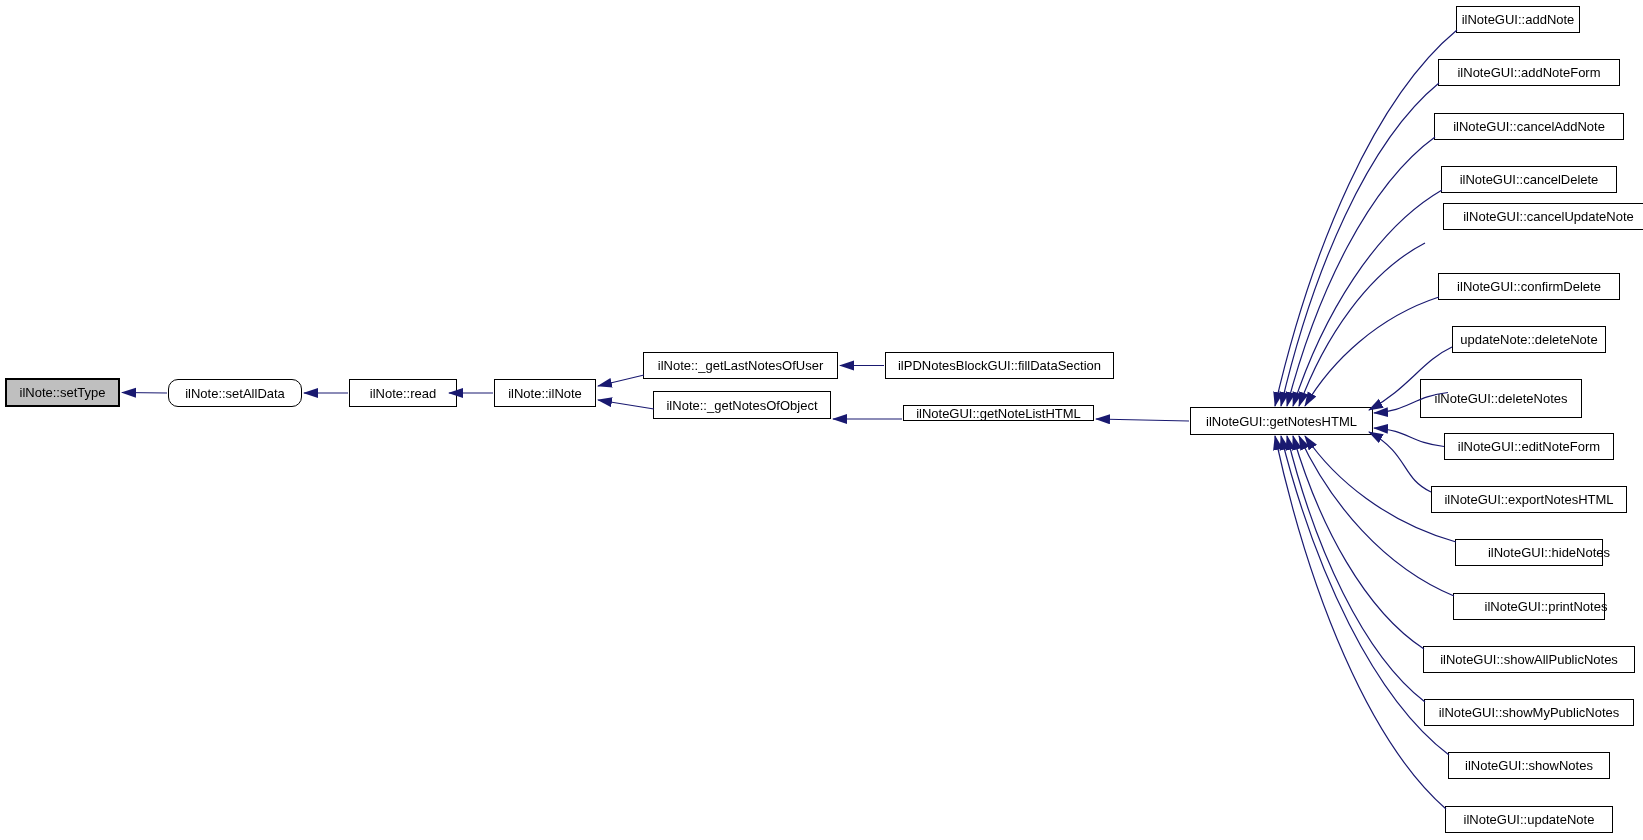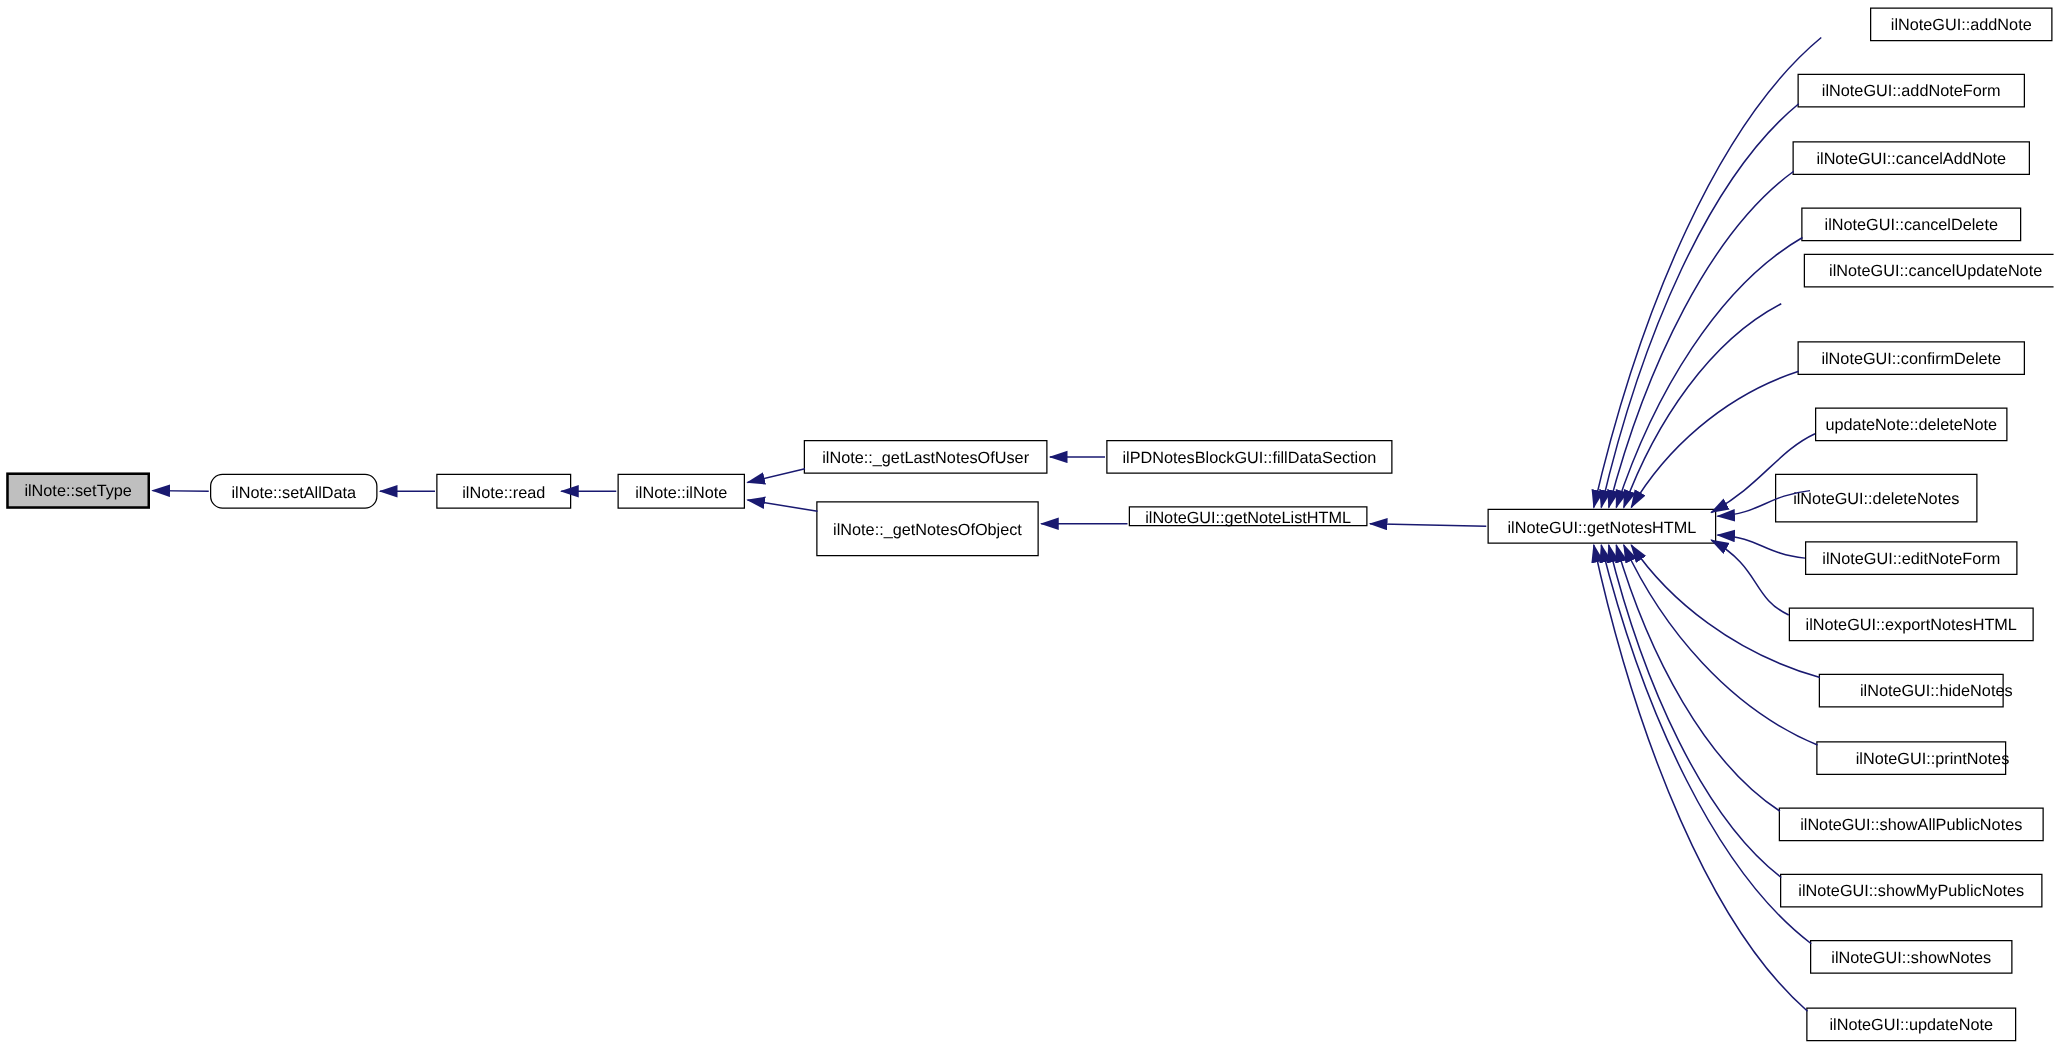--- a/index.html
+++ b/index.html
@@ -55,24 +55,24 @@
       <path d="M1425,702 C1362.9,654.12 1314.6,547.72 1287,436" fill="none" stroke="#191970" stroke-width="1.2" marker-end="url(#arrow)"></path>
       <path d="M1449,755 C1373.4,697.58 1314.6,569.98 1281,436" fill="none" stroke="#191970" stroke-width="1.2" marker-end="url(#arrow)"></path>
       <path d="M1446,809 C1369.05,741.86 1309.2,592.66 1275,436" fill="none" stroke="#191970" stroke-width="1.2" marker-end="url(#arrow)"></path>
     </svg>
 <div class="node node--highlight" style="left: 5px; top: 378px; width: 115px; height: 29px;">ilNote::setType</div>
     <div class="node" style="left: 168px; top: 379px; width: 134px; height: 28px; border-radius: 10px;">ilNote::setAllData</div>
     <div class="node" style="left: 349px; top: 379px; width: 108px; height: 28px;">ilNote::read</div>
     <div class="node" style="left: 494px; top: 379px; width: 102px; height: 28px;">ilNote::ilNote</div>
     <div class="node" style="left: 643px; top: 352px; width: 195px; height: 27px;">ilNote::_getLastNotesOfUser</div>
     <div class="node" style="left: 885px; top: 352px; width: 229px; height: 27px;">ilPDNotesBlockGUI::fillDataSection</div>
-    <div class="node" style="left: 653px; top: 401px; width: 178px; height: 44px;">ilNote::_getNotesOfObject</div>
+    <div class="node" style="left: 653px; top: 391px; width: 178px; height: 28px;">ilNote::_getNotesOfObject</div>
     <div class="node" style="left: 903px; top: 405px; width: 191px; height: 16px;">ilNoteGUI::getNoteListHTML</div>
     <div class="node" style="left: 1190px; top: 407px; width: 183px; height: 28px;">ilNoteGUI::getNotesHTML</div>
-    <div class="node" style="left: 1456px; top: 6px; width: 146px; height: 27px; margin-left: 40px;">ilNoteGUI::addNote</div>
+    <div class="node" style="left: 1456px; top: 6px; width: 124px; height: 27px;">ilNoteGUI::addNote</div>
     <div class="node" style="left: 1438px; top: 59px; width: 182px; height: 27px;">ilNoteGUI::addNoteForm</div>
     <div class="node" style="left: 1434px; top: 113px; width: 190px; height: 27px;">ilNoteGUI::cancelAddNote</div>
     <div class="node" style="left: 1441px; top: 166px; width: 176px; height: 27px;">ilNoteGUI::cancelDelete</div>
     <div class="node" style="left: 1424px; top: 203px; width: 211px; height: 27px; margin-left: 19px;">ilNoteGUI::cancelUpdateNote</div>
     <div class="node" style="left: 1438px; top: 273px; width: 182px; height: 27px; text-align: right;">ilNoteGUI::confirmDelete</div>
     <div class="node" style="left: 1452px; top: 326px; width: 154px; height: 27px;">updateNote::deleteNote</div>
     <div class="node" style="left: 1420px; top: 379px; width: 162px; height: 39px;">ilNoteGUI::deleteNotes</div>
     <div class="node" style="left: 1444px; top: 433px; width: 170px; height: 27px;">ilNoteGUI::editNoteForm</div>
     <div class="node" style="left: 1431px; top: 486px; width: 196px; height: 27px;">ilNoteGUI::exportNotesHTML</div>
     <div class="node" style="left: 1455px; top: 539px; width: 148px; height: 27px; padding-left: 40px;">ilNoteGUI::hideNotes</div>

